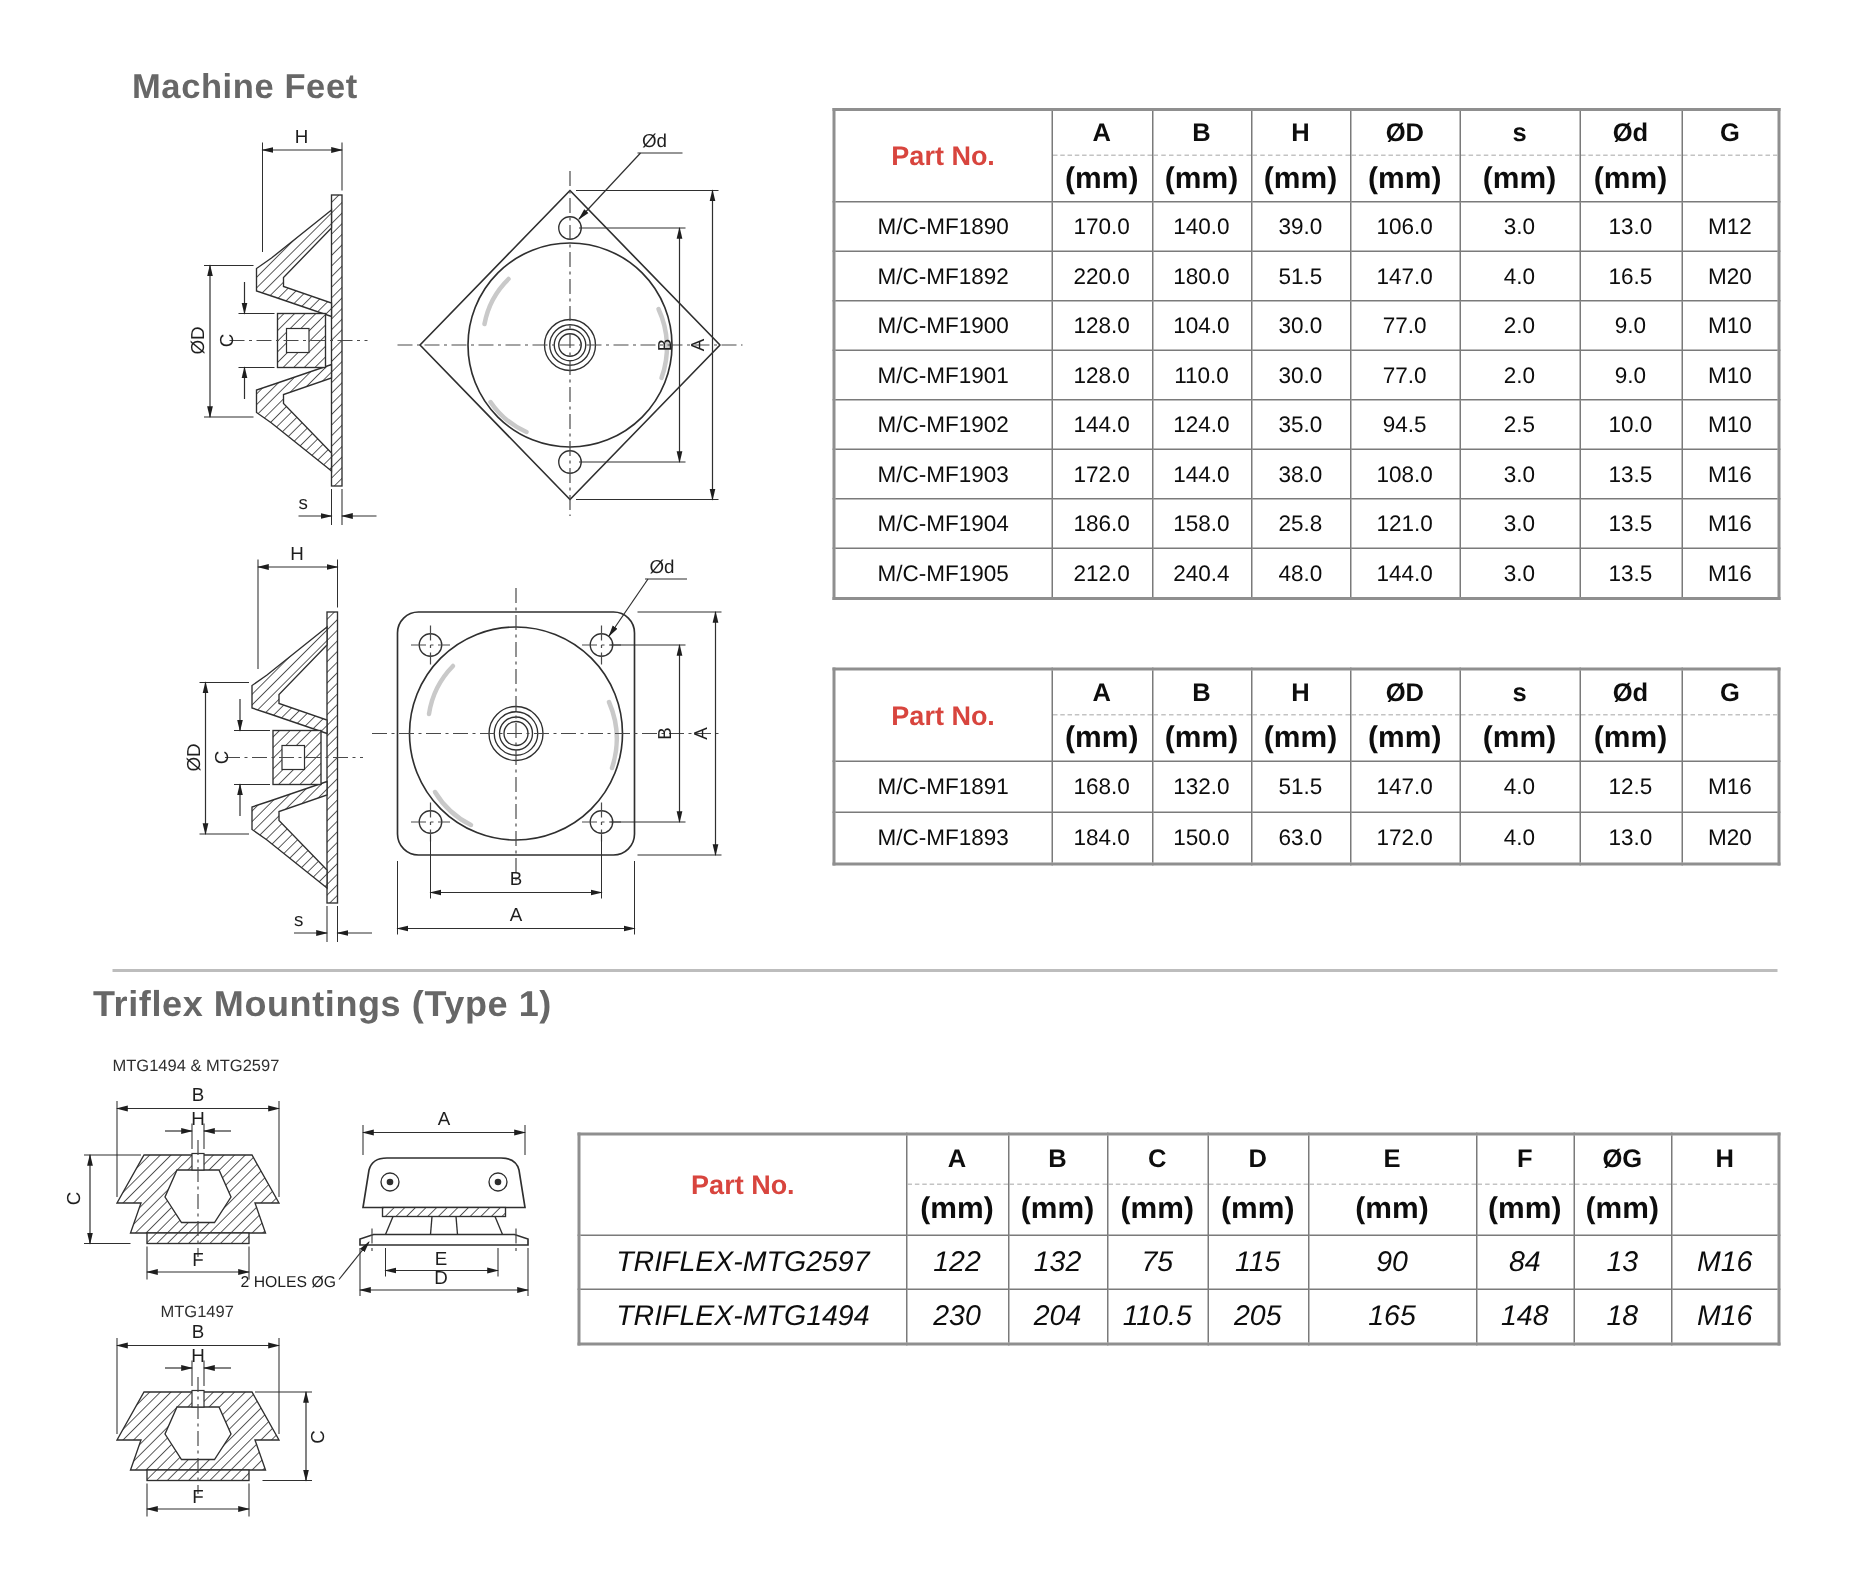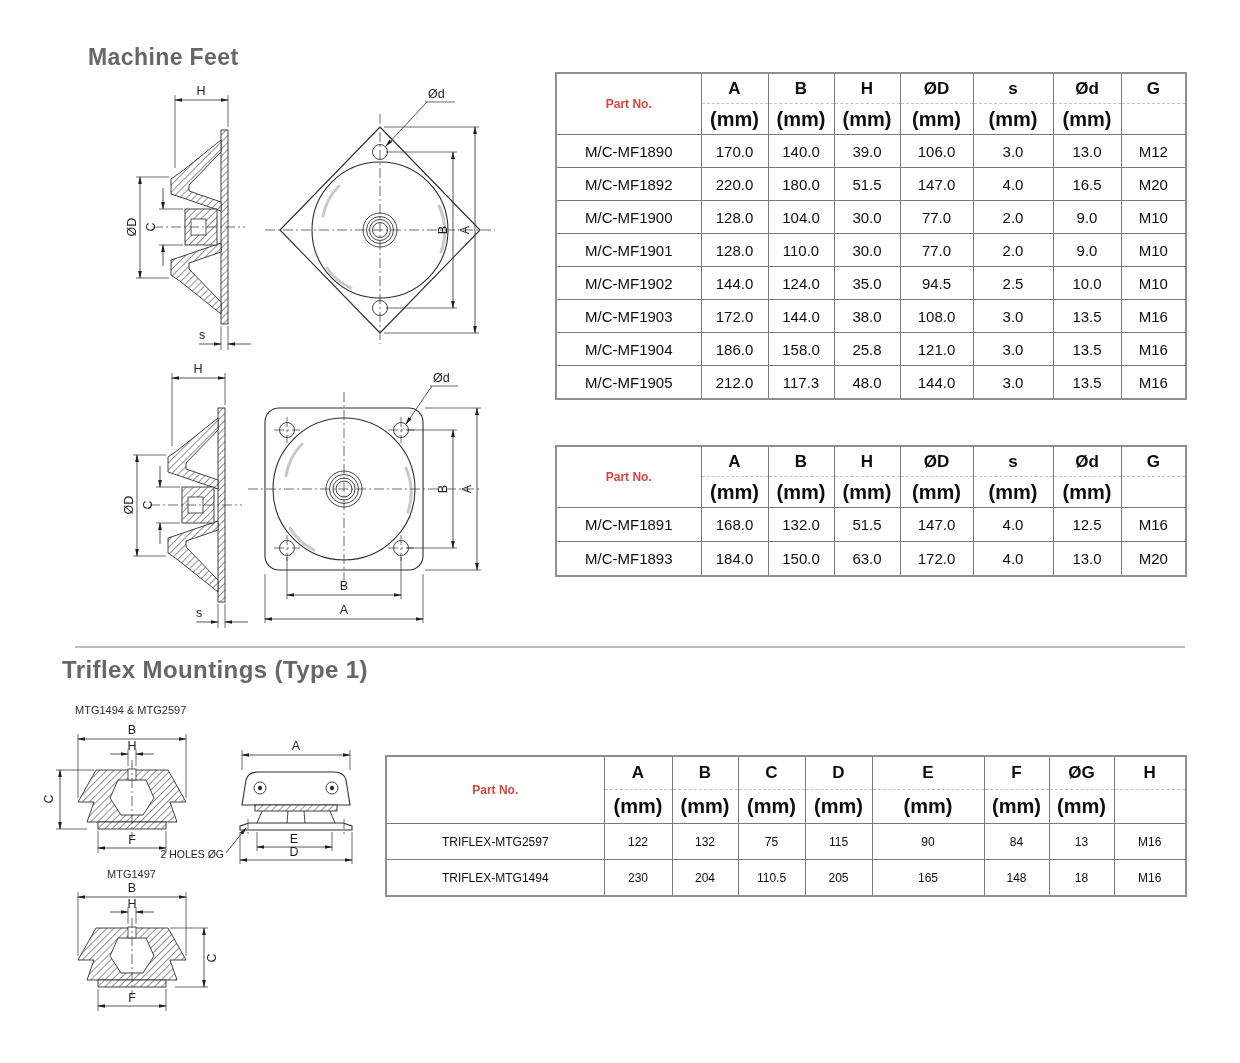--- a/index.html
+++ b/index.html
@@ -10,28 +10,28 @@
   #title1{left:88px;top:44px;font-size:23px;}
   #title2{left:62px;top:656px;font-size:24px;}
   #divider{left:75px;top:646px;width:1110px;height:2px;background:#bdbdbd;}
 
   
   .dtable table{border-collapse:collapse;table-layout:fixed;width:100%;background:#fff;
                 border:2px solid #8f8f8f;}
   .dtable th,.dtable td{border:1px solid #7a7a7a;text-align:center;vertical-align:middle;
                 color:#0d0d0d;overflow:hidden;}
   .dtable th{padding:0;font-weight:bold;}
-  .dtable th.part{color:var(--accent,#d8453e);font-size:12px;}
+  .dtable th.part{color:var(--accent,#d8453e);font-size:18px;}
   .dtable .hl{line-height:29px;font-size:17px;font-weight:bold;}
   .dtable .hu{line-height:30px;font-size:20px;font-weight:bold;border-top:1px dashed #c3c3c3;}
   .t-tf .hl{line-height:32px;}
   .t-tf .hu{line-height:33px;}
   .dtable td{font-size:15px;height:32px;padding:0 2px;}
   .t-mf2 td{height:33px;}
-  .t-tf td{height:35px;font-size:12px;}
+  .t-tf td{height:35px;font-size:19px;font-style:italic;}
   #table1{left:555px;top:72px;width:630px;}
   #table2{left:555px;top:445px;width:630px;}
   #table3{left:385px;top:755px;width:800px;}
 
   
   svg{overflow:visible;}
   .oline{fill:#fff;stroke:#2f2f2f;stroke-width:1.1;}
   .hatched{fill:url(#hatchp);stroke:#2f2f2f;stroke-width:.9;}
   .cavity{fill:#fff;stroke:#2f2f2f;stroke-width:.9;}
   .slot{fill:#fff;stroke:#2f2f2f;stroke-width:.8;}
@@ -244,21 +244,21 @@
             <td>158.0</td>
             <td>25.8</td>
             <td>121.0</td>
             <td>3.0</td>
             <td>13.5</td>
             <td>M16</td>
           </tr>
           <tr>
             <td>M/C-MF1905</td>
             <td>212.0</td>
-            <td>117.3</td>
+            <td>240.4</td>
             <td>48.0</td>
             <td>144.0</td>
             <td>3.0</td>
             <td>13.5</td>
             <td>M16</td>
           </tr>
         </tbody>
       </table>
     </div>
 

